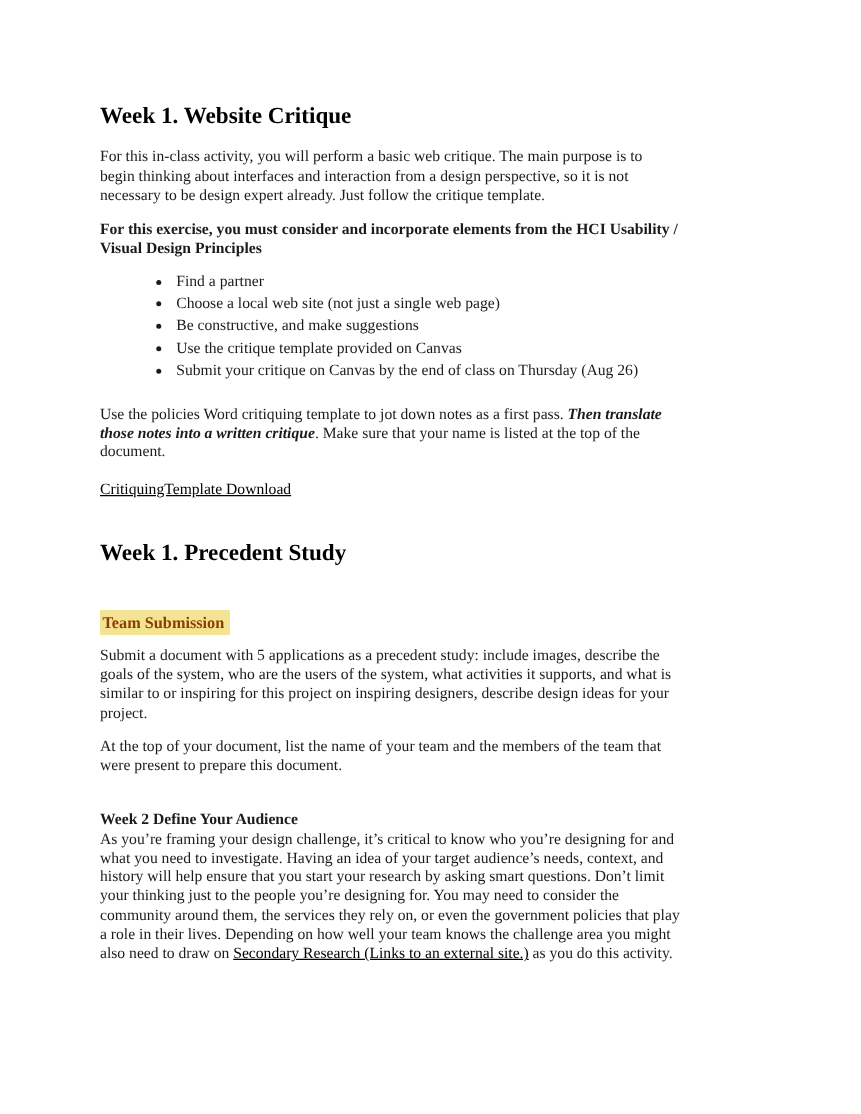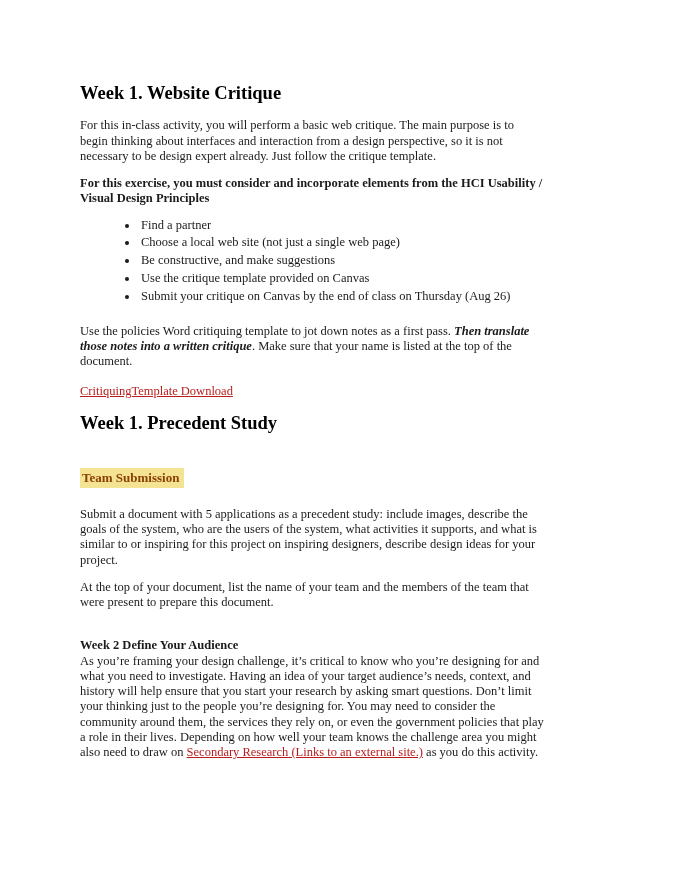--- a/index.html
+++ b/index.html
@@ -19,40 +19,40 @@
     color: #1b1b1b;
     overflow: hidden;
   }
   h1 {
     font-size: 18.5px;
     font-weight: bold;
     color: #000000;
     margin: 0 0 14px 0;
     line-height: 1.15;
   }
-  h1.second-section { margin-top: 14px; }
+  h1.second-section { margin-top: 34px; }
   p { margin: 0 0 12px 0; }
   .bold-para { font-weight: bold; margin-bottom: 11px; }
   ul.checklist {
     margin: 0 0 20px 0;
     padding-left: 59px;
     list-style-type: disc;
   }
   ul.checklist li {
     margin-bottom: 2.5px;
     padding-left: 2px;
   }
   .bold-italic { font-weight: bold; font-style: italic; }
   .link-para { margin-top: 14px; margin-bottom: 12px; }
   a {
-    color: #b91c1c;
+    color: #000000;
     text-decoration: underline;
     cursor: pointer;
   }
-  .team-submission { margin-top: 34px; margin-bottom: 19px; }
+  .team-submission { margin-top: 34px; margin-bottom: 9px; }
   .highlight {
     display: inline-block;
     background: #f5e394;
     color: #8a4000;
     font-weight: bold;
     font-size: 13px;
     padding: 2px 5px 2px 2px;
   }
   .week2-heading {
     font-weight: bold;

